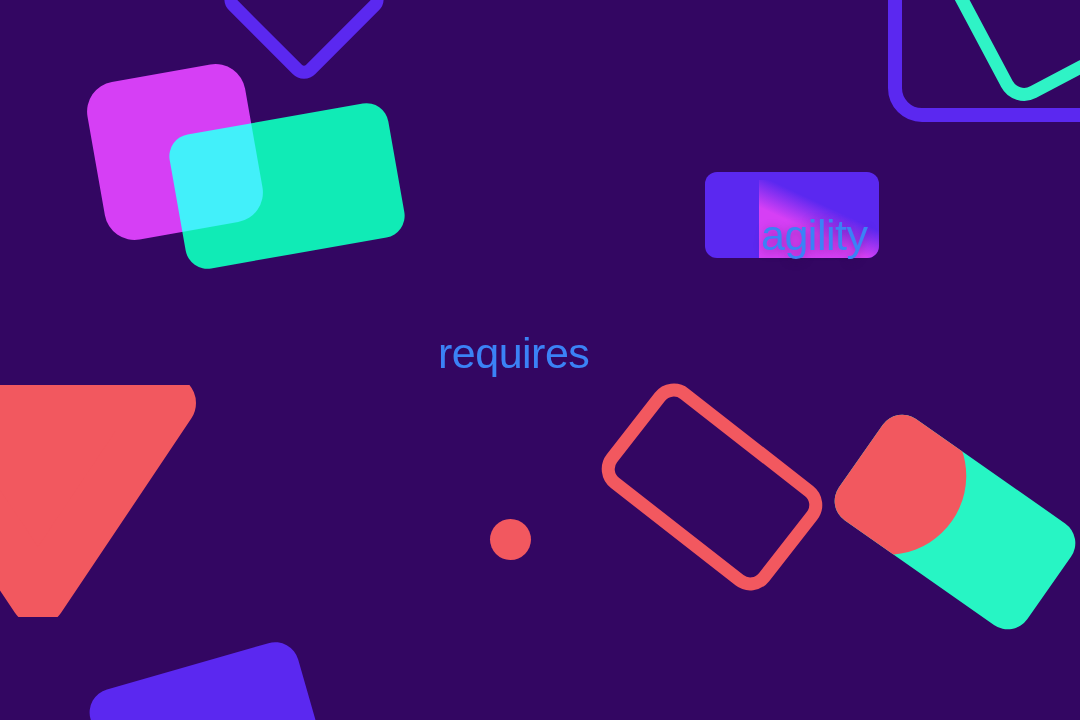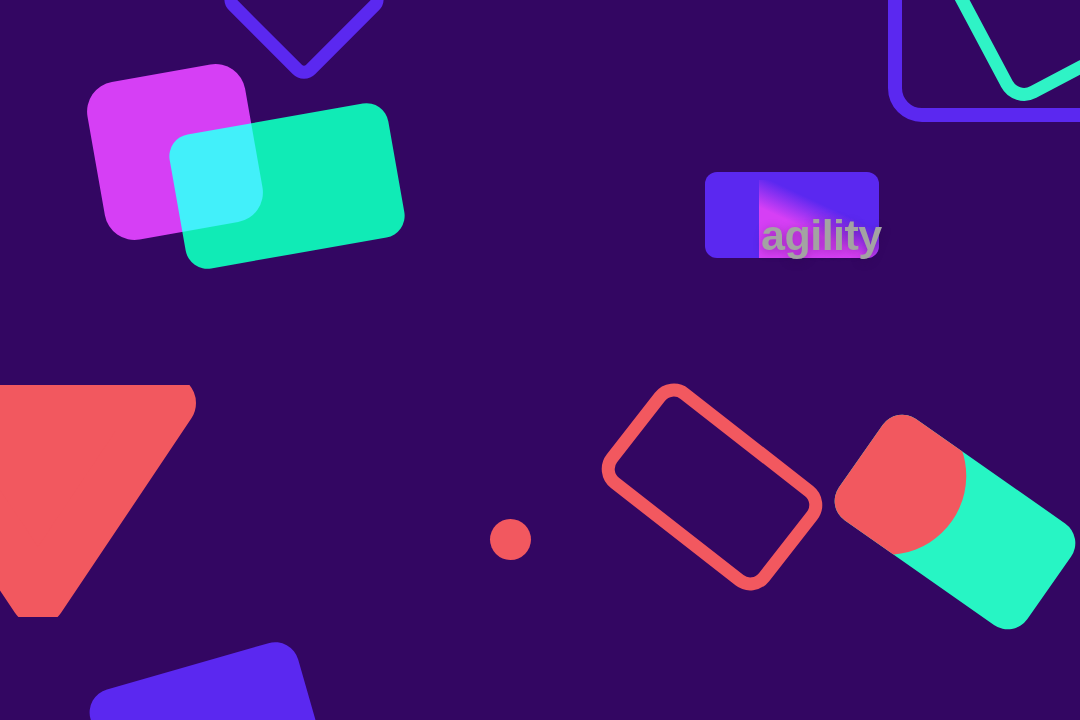--- a/index.html
+++ b/index.html
@@ -128,22 +128,22 @@
     left: 96px; top: 664px;
     width: 216px; height: 118px;
     background: #5b28f0;
     border-radius: 24px;
     transform: rotate(-16deg);
   }
 
   
   .headline {
     position: absolute;
-    color: #a3a3a3;
-    font-weight: 700;
+    color: #3b82f6;
+    font-weight: 400;
     letter-spacing: -0.5px;
     white-space: nowrap;
     line-height: 1;
   }
   .w-innovation { left: 92px; top: 330px; font-size: 45px; }
   .w-requires   { left: 438px; top: 332px; font-size: 43px; }
   .w-agility {
     left: 761px; top: 214px;
     font-size: 43px;
     text-shadow: 0 2px 10px rgba(40,4,70,0.35);
@@ -180,17 +180,18 @@
     <div class="shape card-blue-bl"></div>
 
     <div class="shape card-agility">
       <div class="wedge"></div>
     </div>
 
   </div>
 
   <div class="layer">
 
+    <div class="headline w-requires">requires</div>
 
     <div class="headline w-agility">agility</div>
   </div>
 
 </div>
 
 </body></html>

